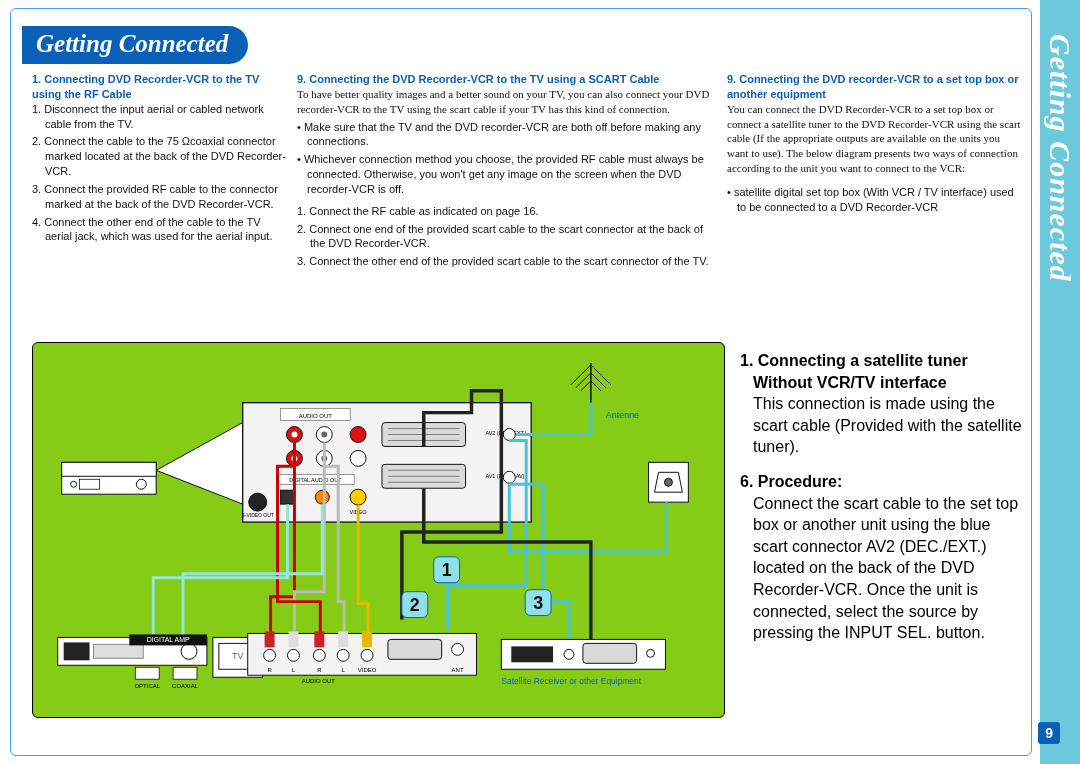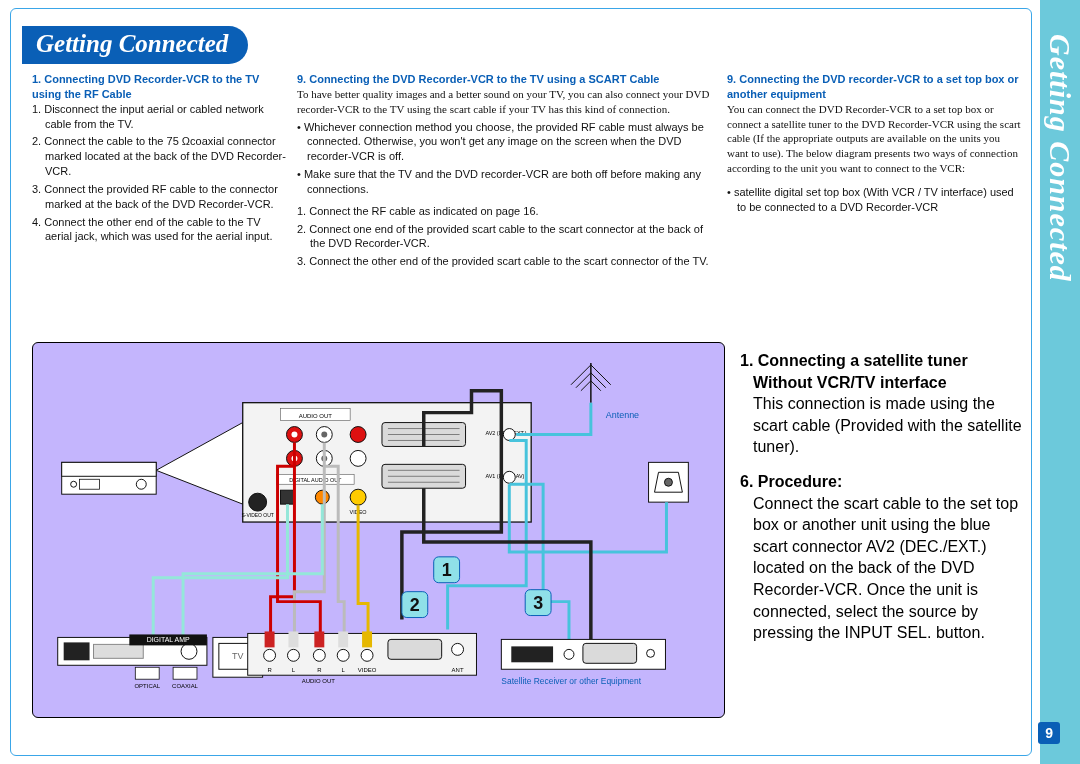--- a/index.html
+++ b/index.html
@@ -90,21 +90,21 @@
   .bullet-item { margin-bottom: 3px; padding-left: 10px; text-indent: -10px; }
   .bullet-item::before { content: "• "; }
   .diagram-box {
     position: absolute;
     left: 32px;
     top: 342px;
     width: 693px;
     height: 376px;
     border: 1.5px solid #000;
     border-radius: 6px;
-    background: #c4b5fd;
+    background: #84cc16;
     overflow: hidden;
   }
   .diagram-svg { width: 100%; height: 100%; display:block; }
   .col3-extra {
     position: absolute;
     left: 740px;
     top: 350px;
     right: 58px;
     font-size: 16px;
     line-height: 1.35;
@@ -127,22 +127,22 @@
     <div class="sec-title">1. Connecting DVD Recorder-VCR to the TV using the RF Cable</div>
     <div class="ol-item">1. Disconnect the input aerial or cabled network cable from the TV.</div>
     <div class="ol-item">2. Connect the cable to the 75 Ωcoaxial connector marked     located at the back of the DVD Recorder-VCR.</div>
     <div class="ol-item">3. Connect the provided RF cable to the connector marked     at the back of the DVD Recorder-VCR.</div>
     <div class="ol-item">4. Connect the other end of the cable to the TV aerial jack, which was used for the aerial input.</div>
   </div>
 
   <div class="col col2">
     <div class="sec-title">9. Connecting the DVD Recorder-VCR to the TV using a SCART Cable</div>
     <div class="para">To have better quality images and a better sound on your TV, you can also connect your DVD recorder-VCR to the TV using the scart cable if your TV has this kind of connection.</div>
+    <div class="bullet-item">Make sure that the TV and the DVD recorder-VCR are both off before making any connections.</div>
     <div class="bullet-item">Whichever connection method you choose, the provided RF cable must always be connected. Otherwise, you won't get any image on the screen when the DVD recorder-VCR is off.</div>
-    <div class="bullet-item">Make sure that the TV and the DVD recorder-VCR are both off before making any connections.</div>
     <div style="height:4px"></div>
     <div class="ol-item">1. Connect the RF cable as indicated on page 16.</div>
     <div class="ol-item">2. Connect one end of the provided scart cable to the scart connector at the back of the DVD Recorder-VCR.</div>
     <div class="ol-item">3. Connect the other end of the provided scart cable to the scart connector of the TV.</div>
   </div>
 
   <div class="col col3">
     <div class="sec-title">9. Connecting the DVD recorder-VCR to a set top box or another equipment</div>
     <div class="para">You can connect the DVD Recorder-VCR to a set top box or connect a satellite tuner to the DVD Recorder-VCR using the scart cable (If the appropriate outputs are available on the units you want to use). The below diagram presents two ways of connection according to the unit you want to connect to the VCR:</div>
     <div style="height:6px"></div>

